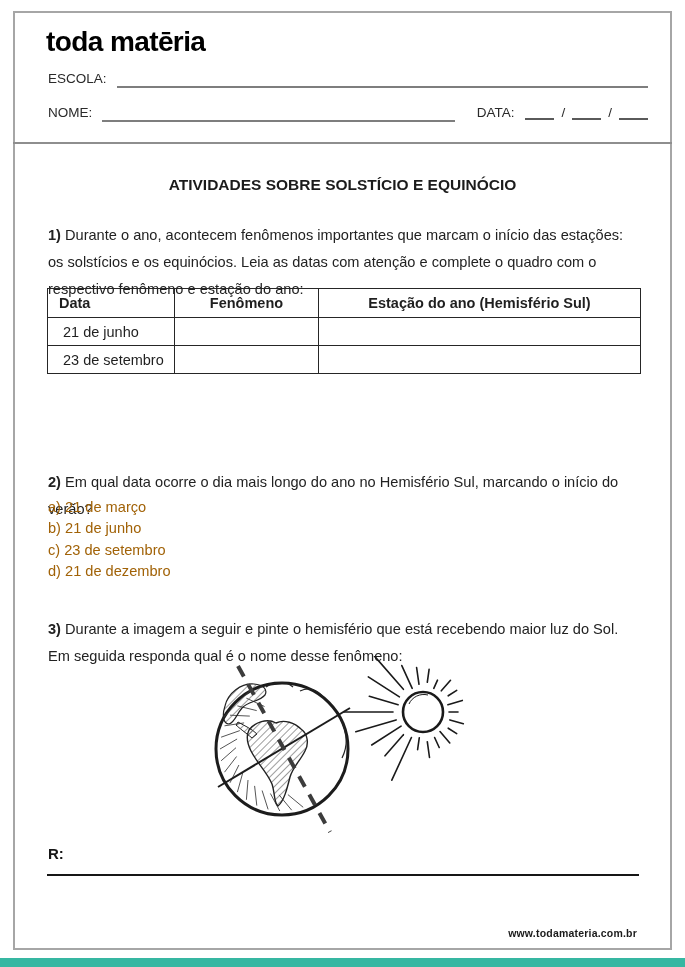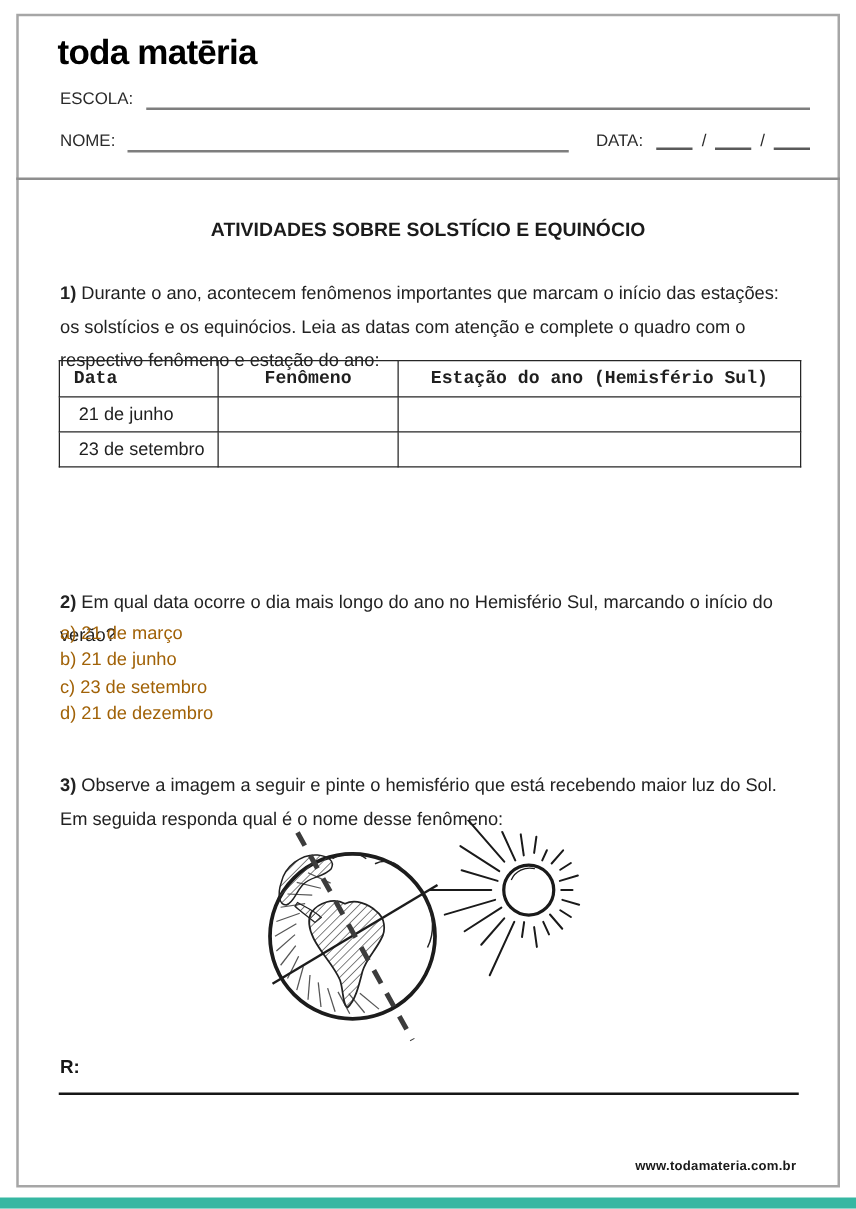--- a/index.html
+++ b/index.html
@@ -22,21 +22,21 @@
   .date-sep{margin-left:7px;padding-bottom:1px;}
   .title{position:absolute;left:15px;right:15px;top:176px;text-align:center;font-weight:700;font-size:15.5px;color:#1b1b1b;}
   .q{position:absolute;left:48px;width:592px;font-size:14.6px;line-height:27px;color:#222;}
   .qnum{font-weight:700;margin-right:4px;}
   #q1{top:207px;}
   #q2{top:454px;}
   #q3{top:601px;}
   #q2-options{position:absolute;left:48px;top:497px;font-size:14.6px;line-height:21.3px;color:#a16207;}
   table.quadro{position:absolute;left:47px;top:288px;width:593px;border-collapse:collapse;table-layout:fixed;font-size:14.5px;}
   table.quadro th,table.quadro td{border:1.5px solid #262626;padding:0;}
-  table.quadro th{height:28px;font-weight:700;text-align:center;font-family:Liberation Mono, monospace;}
+  table.quadro th{height:28px;font-weight:700;text-align:center;}
   table.quadro th.first{text-align:left;padding-left:11px;}
   table.quadro td{height:27px;text-align:center;}
   table.quadro td.first{text-align:left;padding-left:15px;}
   #illustration{position:absolute;left:178px;top:656px;}
   .answer-label{position:absolute;left:48px;top:845px;font-size:15px;font-weight:700;color:#161616;}
   .answer-line{position:absolute;left:47px;top:874px;width:592px;height:2px;background:#161616;}
   .site-url{position:absolute;right:48px;top:927px;font-size:10.5px;font-weight:700;letter-spacing:0.2px;color:#1a1a1a;}
   .teal-bar{position:absolute;left:0;bottom:0;width:685px;height:9px;background:#36b7a2;}
 </style>
 </head>
@@ -97,21 +97,21 @@
 
 <p class="q" id="q2"><b class="qnum">2)</b><span>Em qual data ocorre o dia mais longo do ano no Hemisfério Sul, marcando o início do verão?</span></p>
 
 <div id="q2-options">
     <div>a) 21 de março</div>
     <div>b) 21 de junho</div>
     <div>c) 23 de setembro</div>
     <div>d) 21 de dezembro</div>
   </div>
 
-<p class="q" id="q3"><b class="qnum">3)</b><span>Observe a imagem a seguir e pinte o hemisfério que está recebendo maior luz do Sol. Em seguida responda qual é o nome desse fenômeno:</span></p>
+<p class="q" id="q3"><b class="qnum">3)</b><span>Durante a imagem a seguir e pinte o hemisfério que está recebendo maior luz do Sol. Em seguida responda qual é o nome desse fenômeno:</span></p>
 
 <svg id="illustration" width="335" height="192" viewBox="0 0 335 192" xmlns="http://www.w3.org/2000/svg">
   <defs>
     <pattern id="hatch" width="5" height="5" patternTransform="rotate(45)" patternUnits="userSpaceOnUse">
       <line x1="0" y1="0" x2="0" y2="5" stroke="#4a4a4a" stroke-width="1.1"></line>
     </pattern>
   </defs>
   <g>
     <circle cx="104" cy="93" r="66" fill="#ffffff" stroke="#1c1c1c" stroke-width="3"></circle>
     <g id="rim-hatch">

